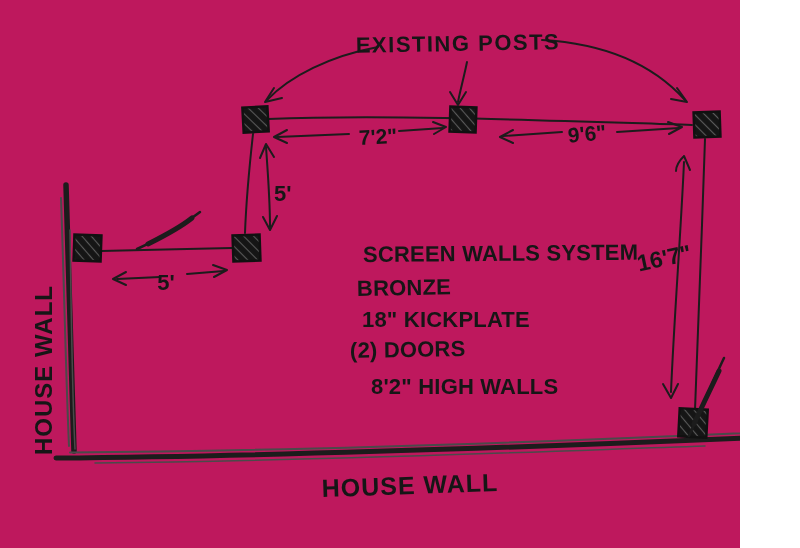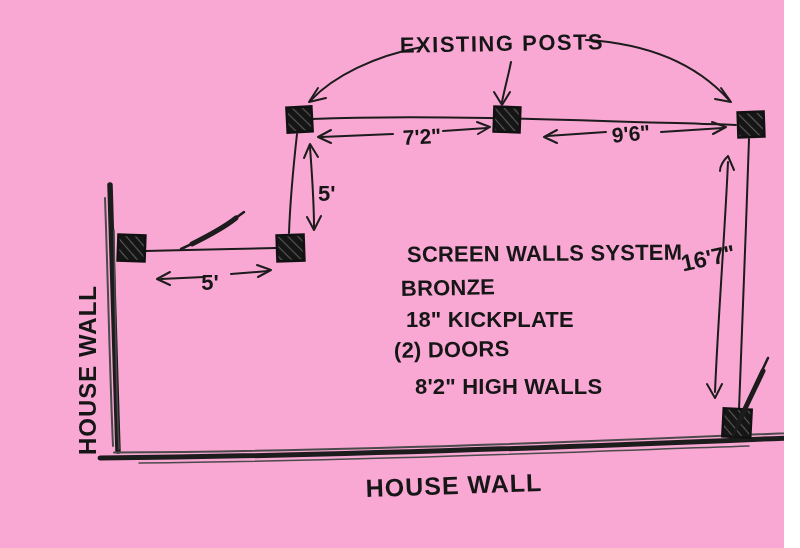--- a/index.html
+++ b/index.html
@@ -4,24 +4,23 @@
 <style>
   html, body {
     margin: 0;
     padding: 0;
     background: #ffffff;
   }
   .canvas {
     position: relative;
     width: 740px;
     height: 548px;
-    background: #f9a8d4;
+    background: #be185d;
     overflow: hidden;
     font-family: "Liberation Sans", sans-serif;
-    padding-left: 44px;
   }
   svg text {
     fill: #161616;
     font-family: "Liberation Sans", sans-serif;
     font-weight: 600;
   }
   .ink { stroke: #1c1c1c; fill: none; stroke-linecap: round; stroke-linejoin: round; }
   .echo { stroke: #4a4a4a; fill: none; stroke-linecap: round; }
   .note { letter-spacing: 0.2px; }
 </style>

